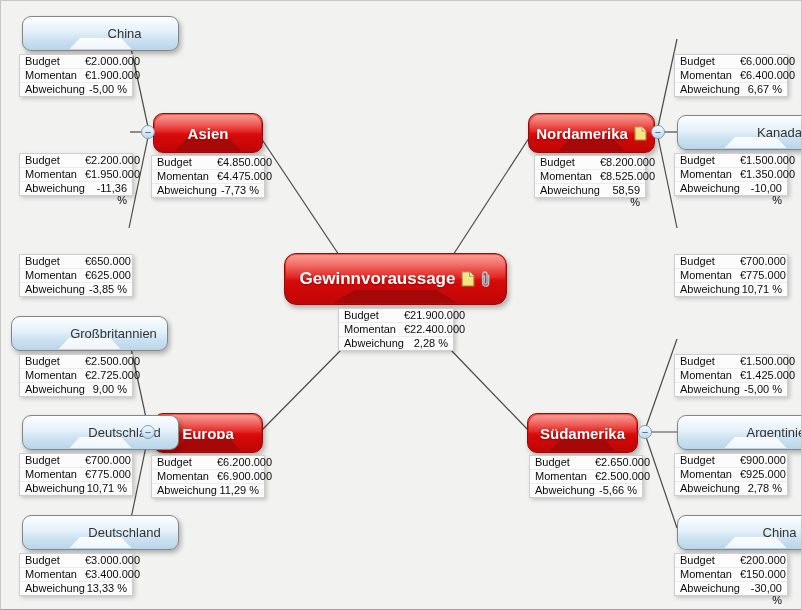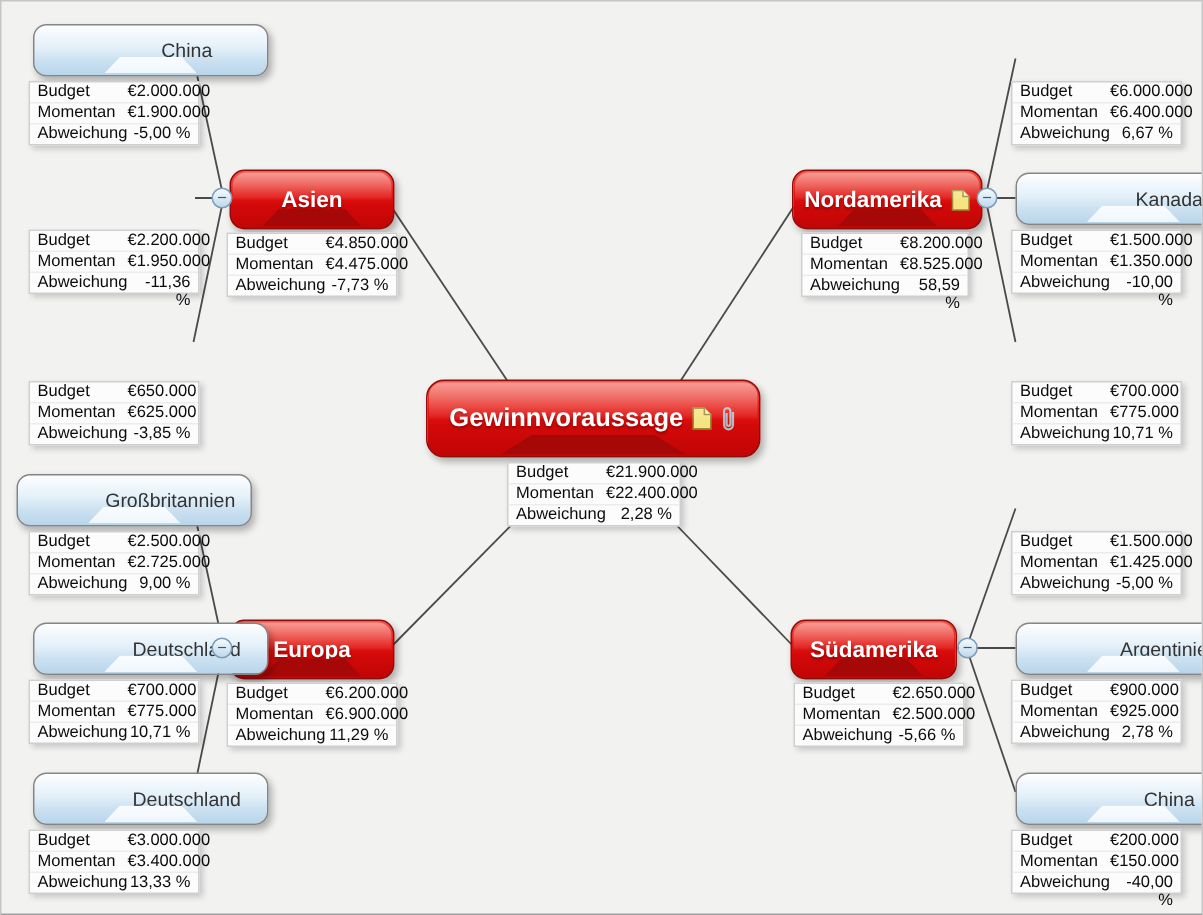--- a/index.html
+++ b/index.html
@@ -399,21 +399,21 @@
       <div class="drow">
         <span class="dk">Budget</span>
         <span class="dv">€200.000</span>
       </div>
       <div class="drow">
         <span class="dk">Momentan</span>
         <span class="dv">€150.000</span>
       </div>
       <div class="drow">
         <span class="dk">Abweichung</span>
-        <span class="dv">-40,00 %</span>
+        <span class="dv">-30,00 %</span>
       </div>
     </div>
 
   <div class="collapse" style="left:140px;top:124px">
       <span>−</span>
     </div>
   <div class="collapse" style="left:650px;top:124px">
       <span>−</span>
     </div>
   <div class="collapse" style="left:140px;top:424px">

